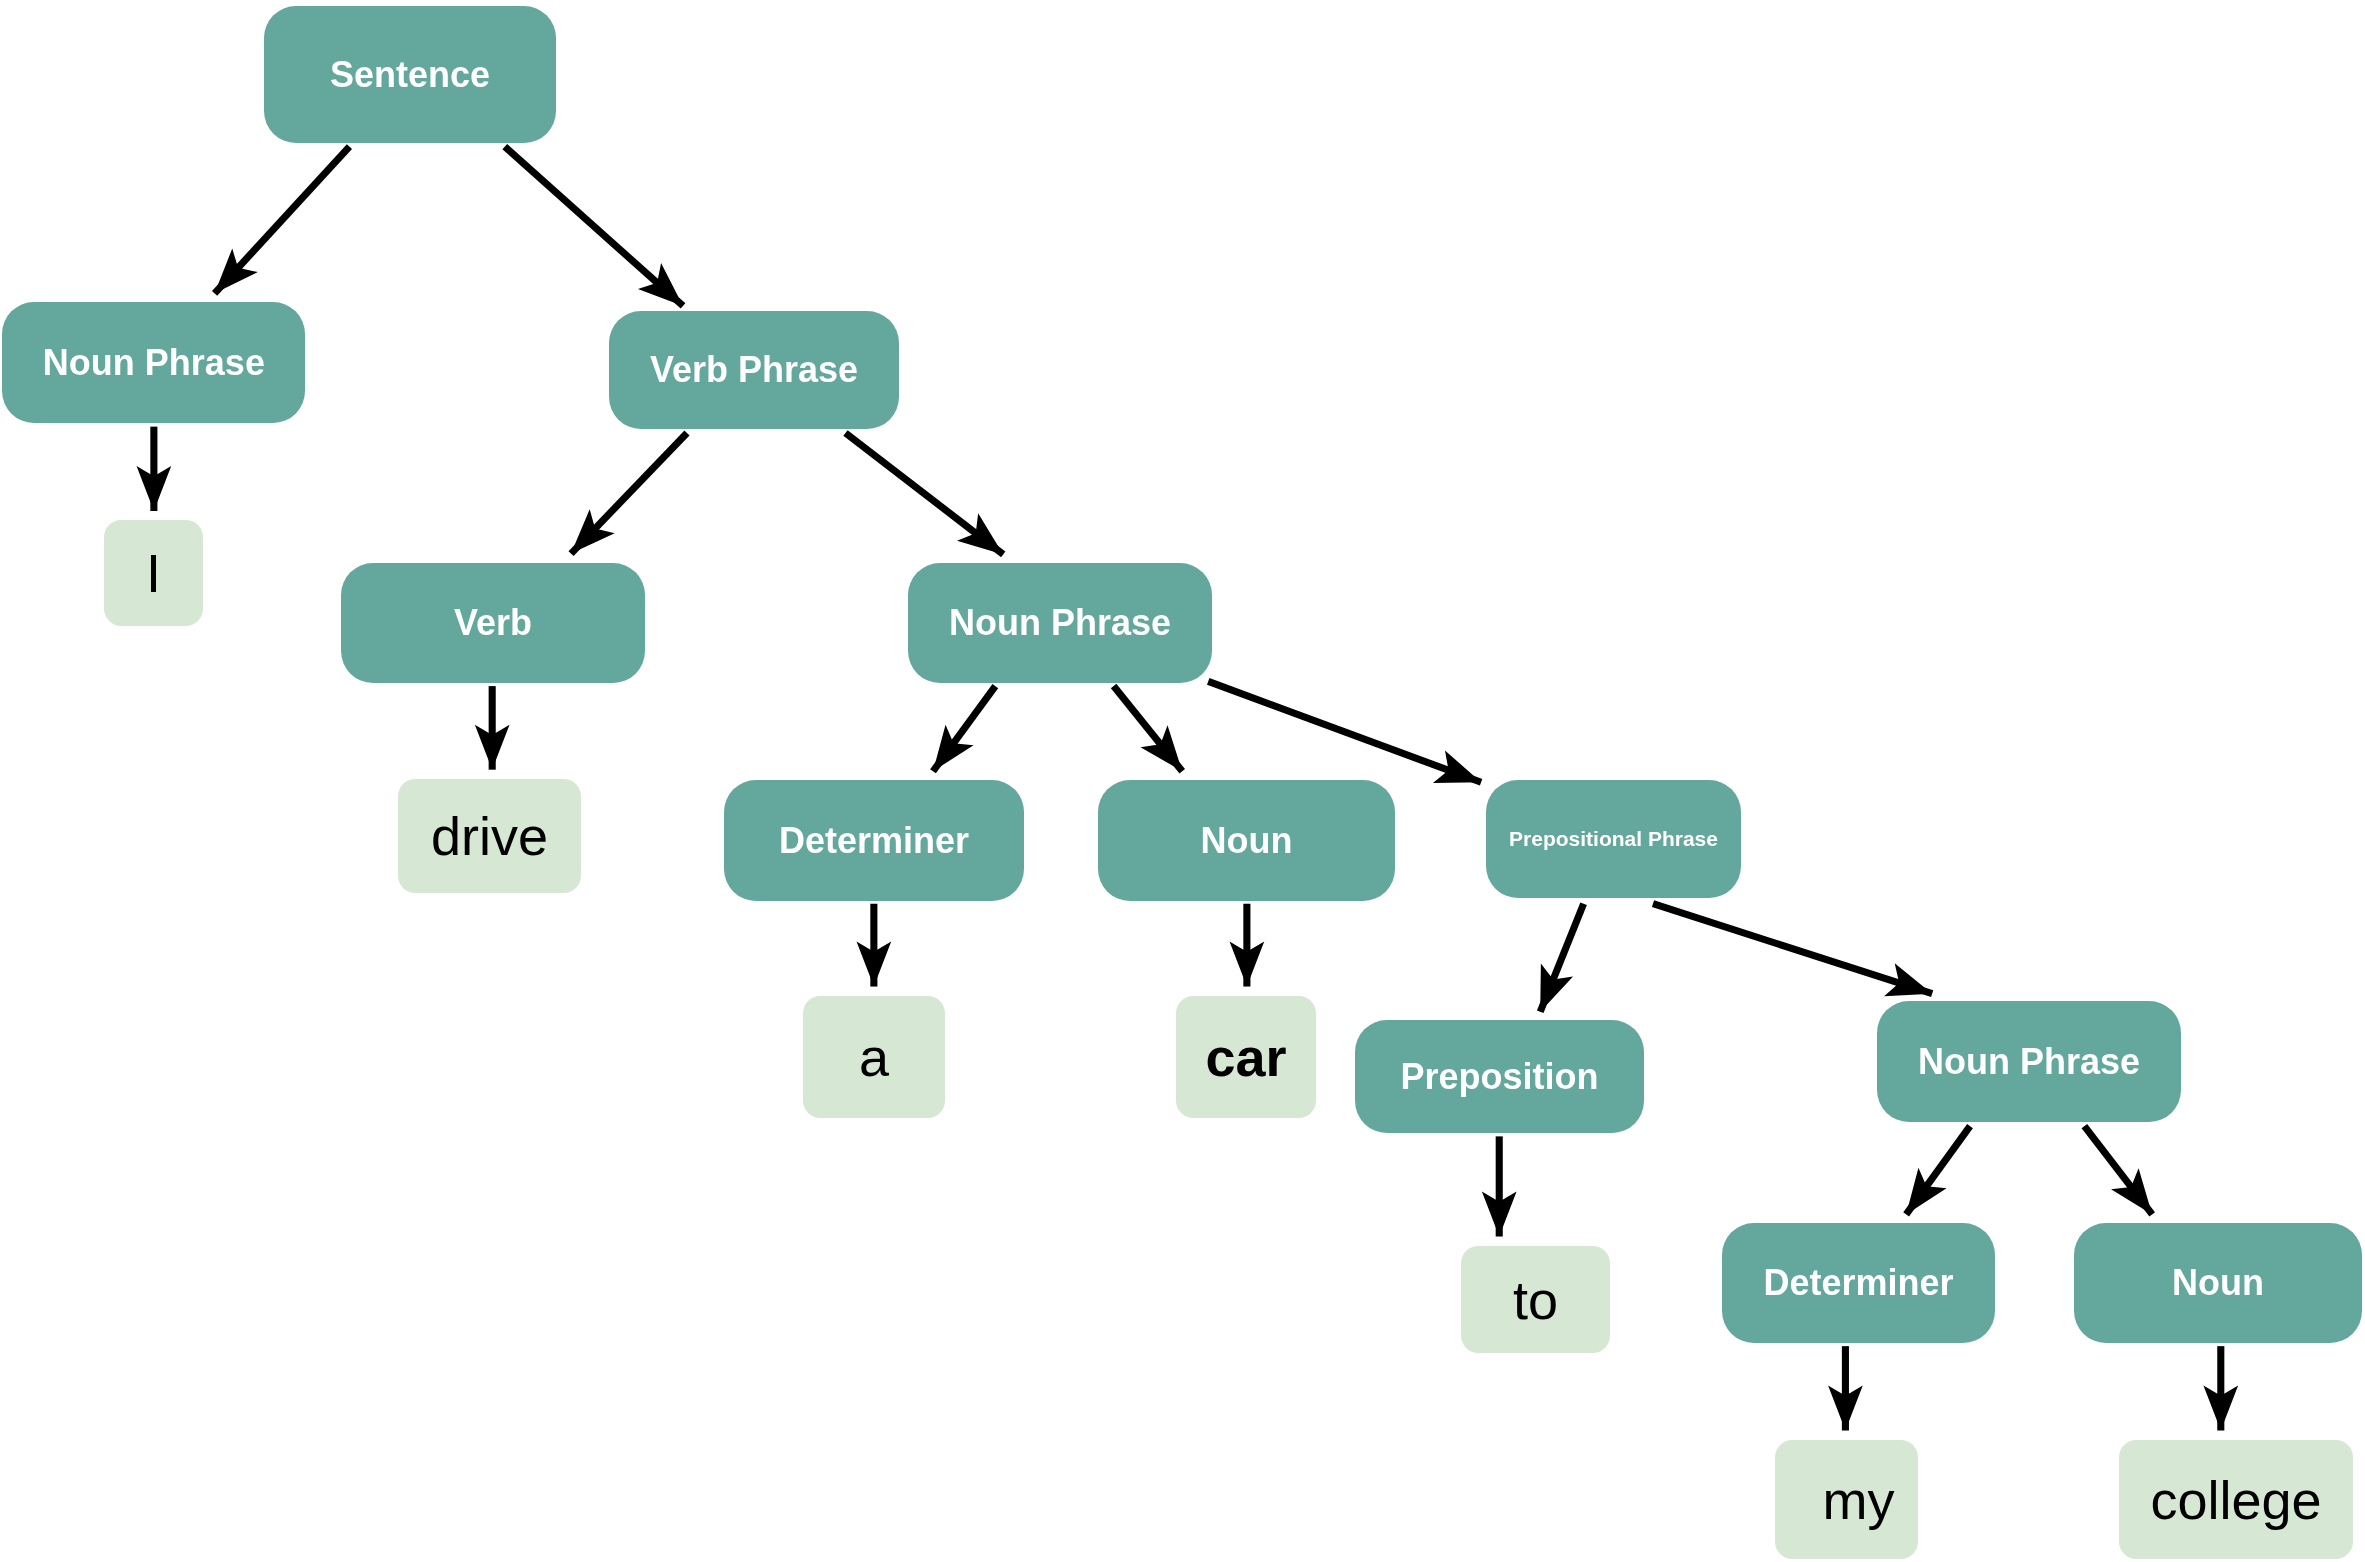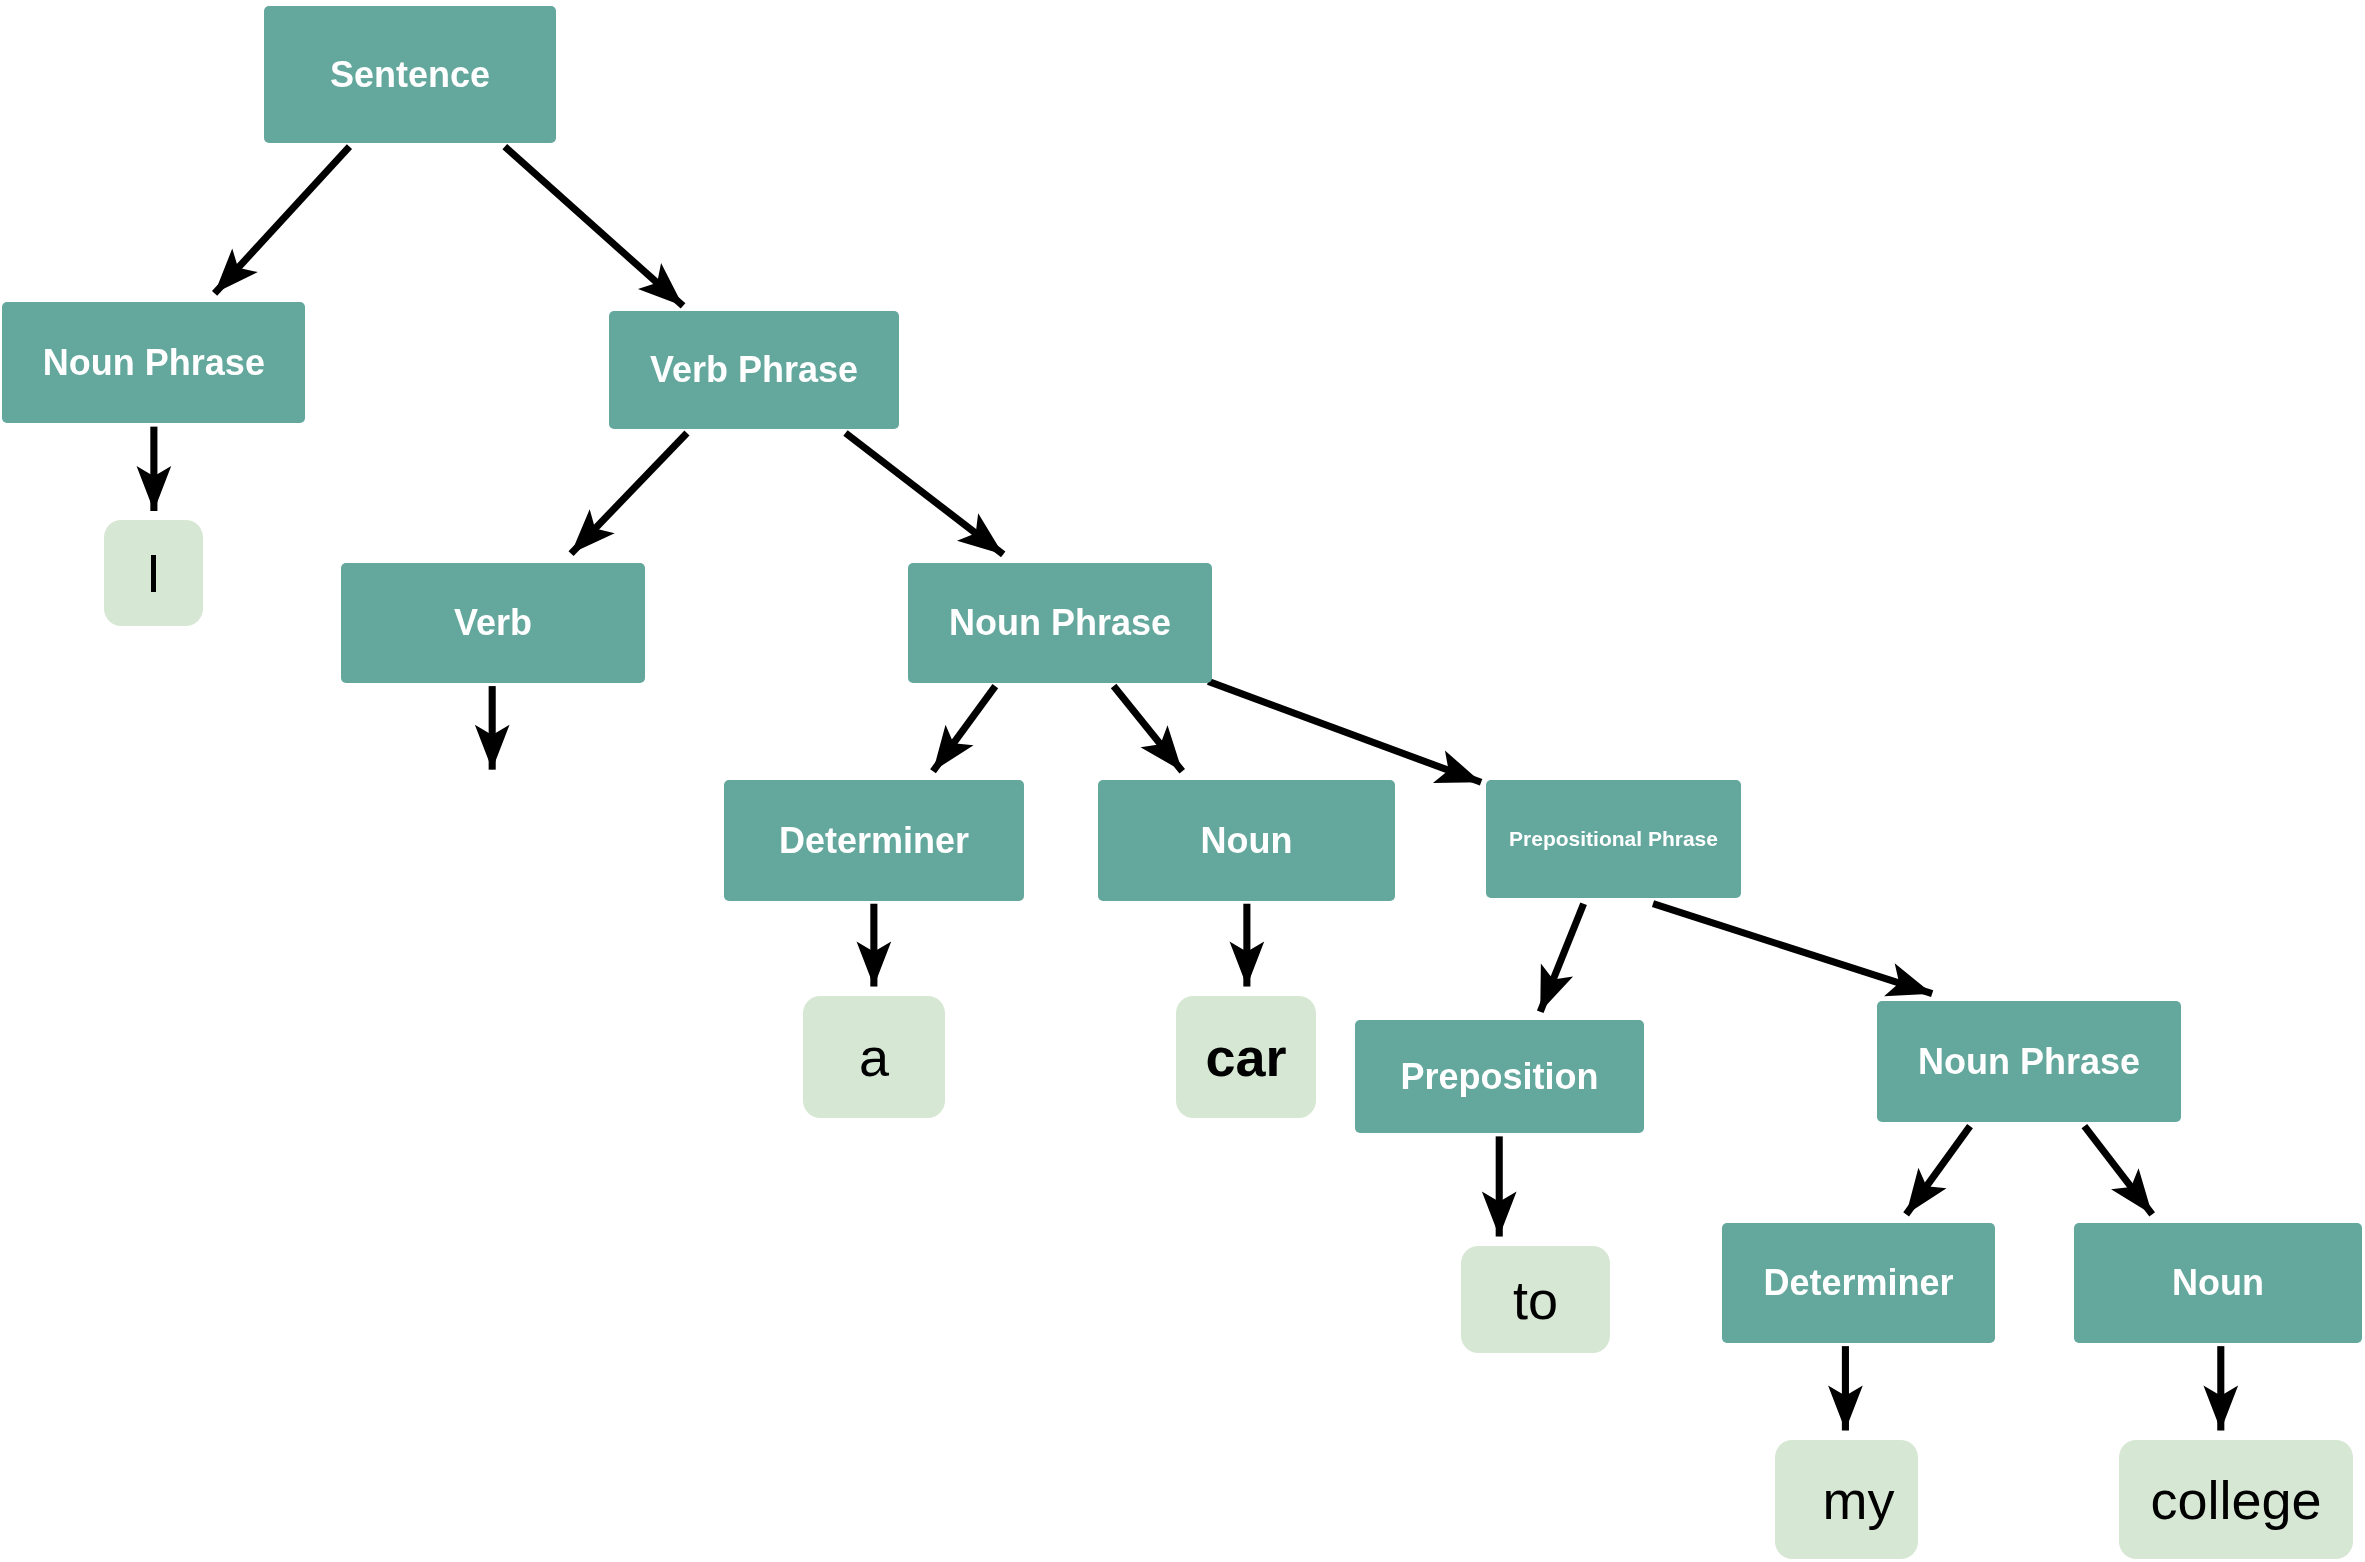--- a/index.html
+++ b/index.html
@@ -21,21 +21,21 @@
     stroke: var(--arrow, #000000);
     stroke-width: 9;
   }
   .node {
     position: absolute;
     display: flex;
     align-items: center;
     justify-content: center;
     text-align: center;
     box-sizing: border-box;
-    border-radius: 5px;
+    border-radius: 32px;
     padding: 4.7px 8px;
   }
   .node.category {
     background: var(--category-fill, #63a79d);
     color: var(--category-text, #ffffff);
     font-weight: 700;
     font-size: 36px;
   }
   .node.category.small-text { font-size: 21px; line-height: 1.2; }
   .node.word {
@@ -130,20 +130,23 @@
   <div id="n-det-right" class="node category">
     <span>Determiner</span>
   </div>
   <div id="n-noun-right" class="node category">
     <span>Noun</span>
   </div>
 
   <div id="n-word-i" class="node word">
     <span>I</span>
   </div>
+  <div id="n-word-drive" class="node word">
+    <span>drive</span>
+  </div>
   <div id="n-word-a" class="node word">
     <span>a</span>
   </div>
   <div id="n-word-car" class="node word">
     <span>car</span>
   </div>
   <div id="n-word-to" class="node word">
     <span>to</span>
   </div>
   <div id="n-word-my" class="node word">

